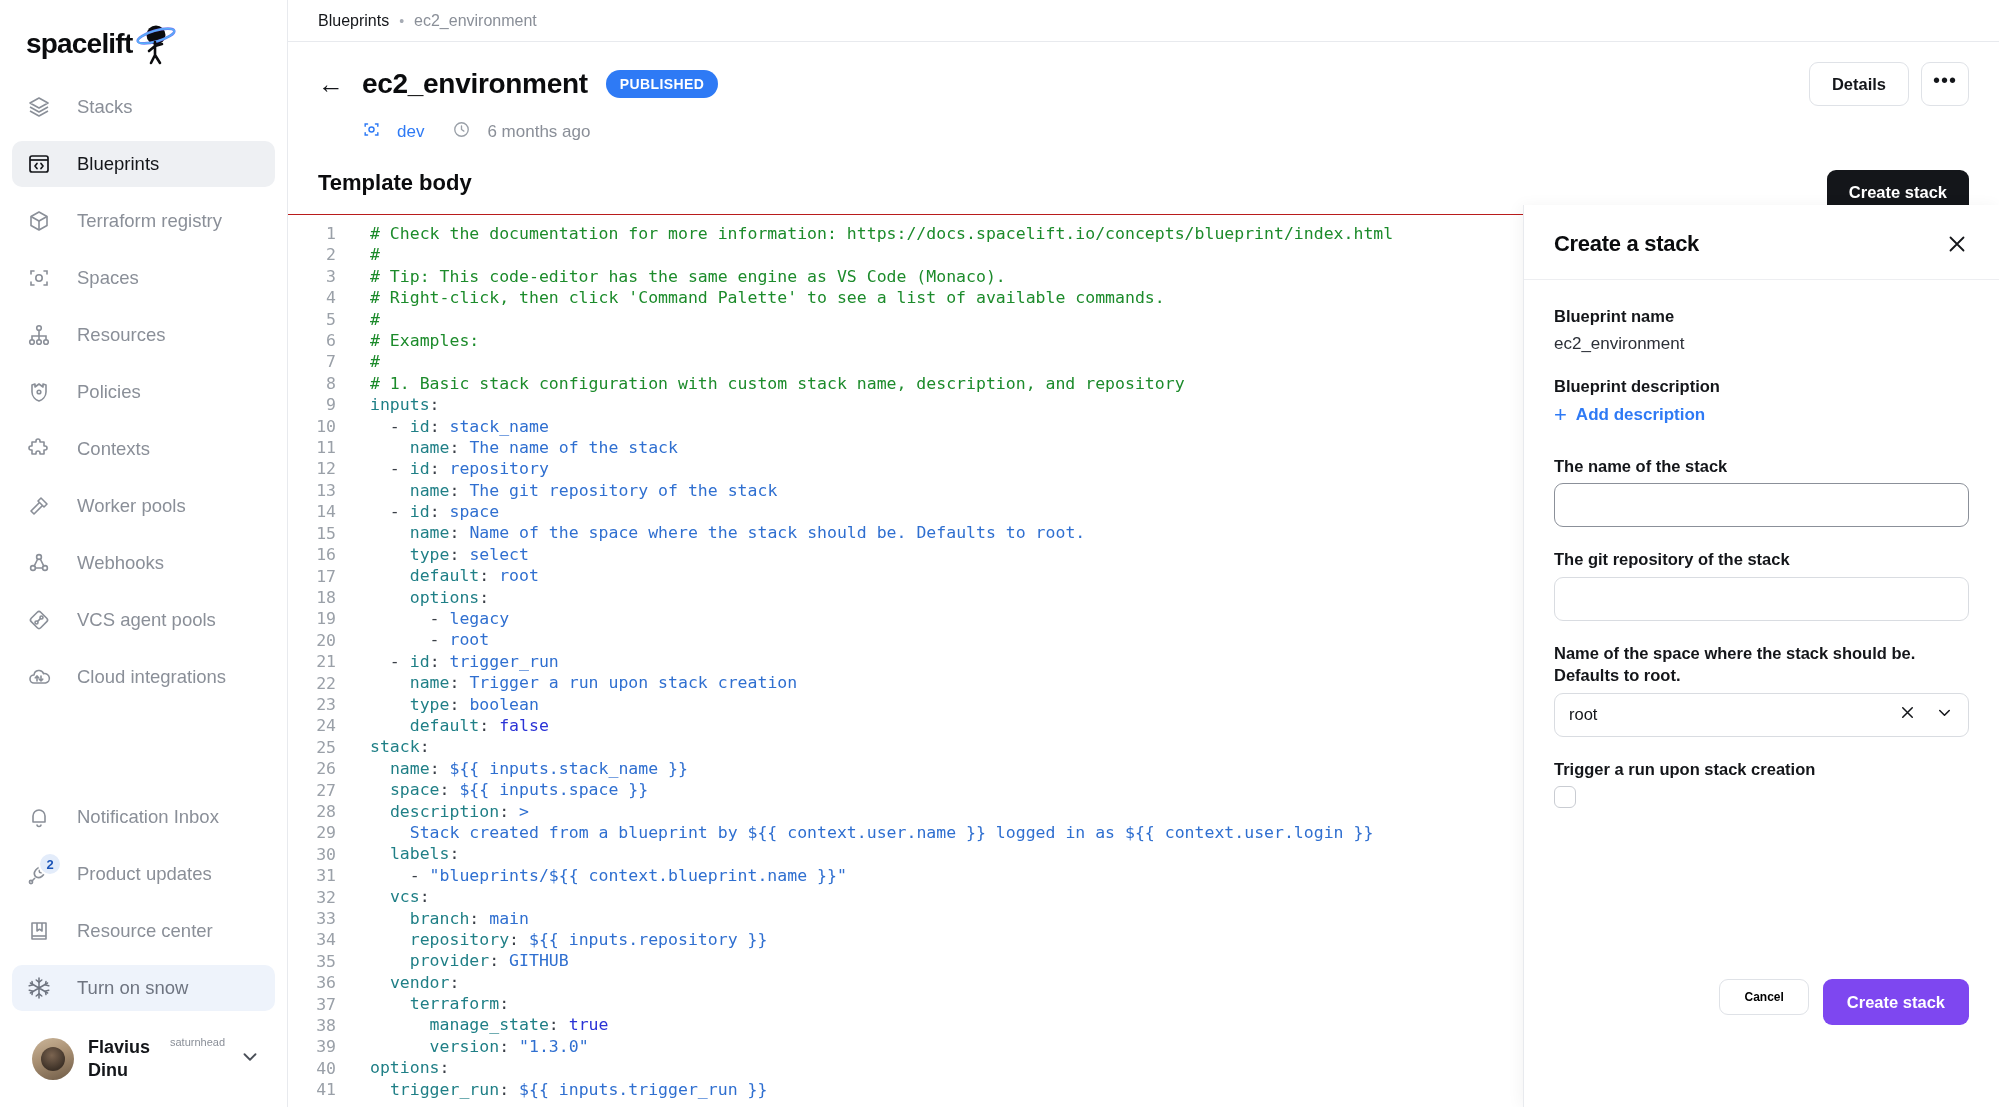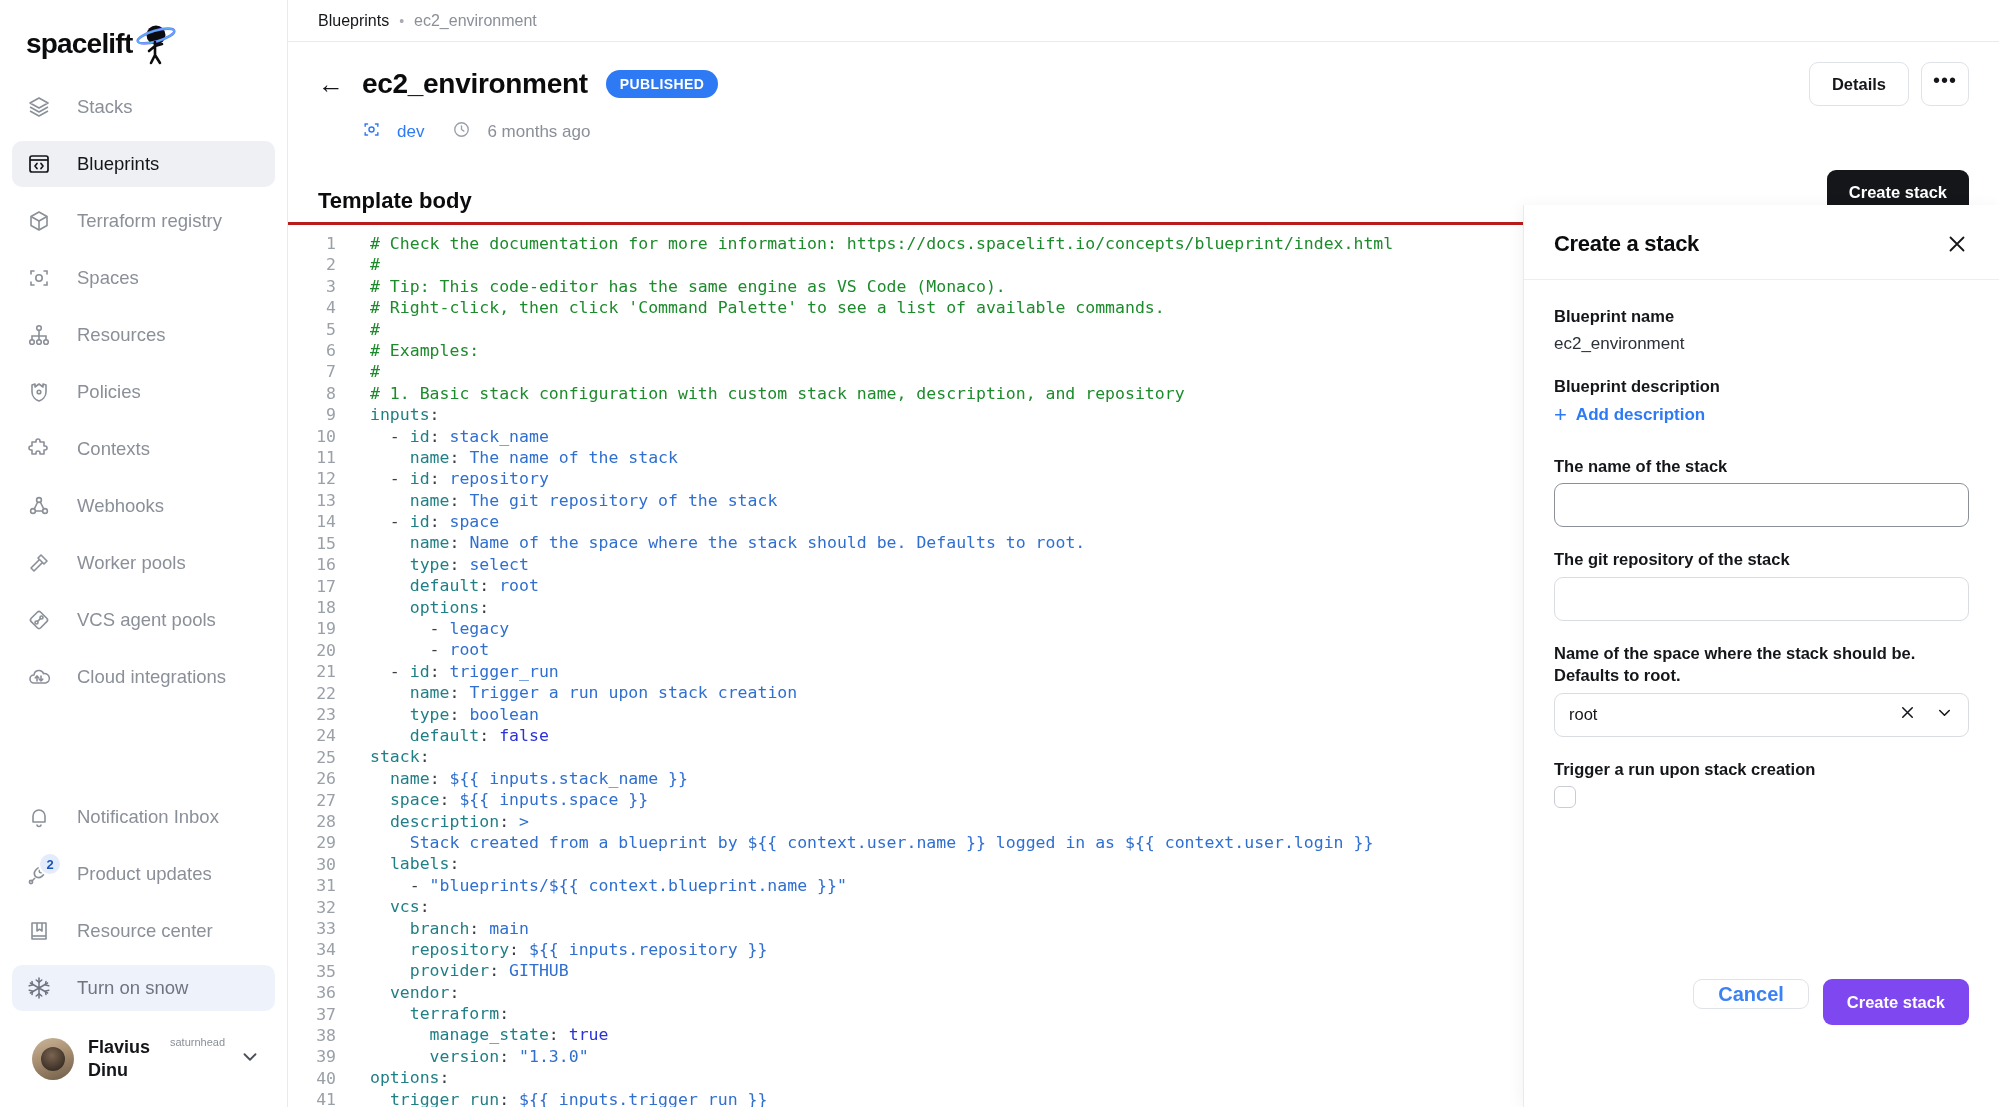--- a/index.html
+++ b/index.html
@@ -95,22 +95,22 @@
     background:#fff; border:1px solid #dfe2e7; border-radius: 9px;
     width:48px; height:44px; display:flex; align-items:center; justify-content:center;
     font-size: 20px; color:#14161a; cursor:pointer; letter-spacing:1px; padding-bottom:8px;
   }
   .meta-row { display:flex; align-items:center; gap: 28px; margin: 14px 0 0 44px; }
   .meta-item { display:flex; align-items:center; gap: 16px; font-size: 17px; }
   .meta-space { color: #2e7af5; cursor:pointer; }
   .meta-time { color: #8a8f98; }
 
   .section-bar {
-    display:flex; align-items:flex-end; padding: 26px 30px 8px 30px;
-    border-bottom: 3px solid #b91c1c;
+    display:flex; align-items:flex-start; padding: 26px 30px 0 30px;
+    border-bottom: 1px solid #b91c1c;
   }
   .section-title { font-size: 22px; font-weight:700; color:#0b0c0e; }
   .btn-dark {
     margin-left:auto; background:#14161a; color:#fff; border:none; border-radius: 9px;
     height:44px; padding: 0 22px; font-size:16.5px; font-weight:700; cursor:pointer;
   }
 
   
   .editor-wrap { flex:1; display:flex; overflow:hidden; background:#fff; position:relative; }
   .editor {
@@ -162,22 +162,22 @@
   }
   .select-box .sel-icons { margin-left:auto; display:flex; align-items:center; gap: 18px; color:#14161a; }
   .checkbox {
     width: 22px; height: 22px; border: 1.6px solid #c9ccd2; border-radius: 6px; background:#fff; cursor:pointer;
   }
   .panel-foot {
     margin-top:auto; display:flex; justify-content:flex-end; gap: 14px;
     padding: 0 30px 0 30px; height: 140px; align-items:flex-start; padding-top: 12px;
   }
   .btn-cancel {
-    background:#fff; border:1px solid #dfe2e7; border-radius: 9px; height:30px;
-    padding: 0 24px; font-size:20px; font-weight:700; color:#3b82f6; cursor:pointer;
+    background:#fff; border:1px solid #dfe2e7; border-radius: 9px; height:36px;
+    padding: 0 24px; font-size:12px; font-weight:700; color:#000000; cursor:pointer;
   }
   .btn-primary {
     background:#7e47f0; border:none; border-radius: 9px; height:46px;
     padding: 0 24px; font-size:16.5px; font-weight:700; color:#fff; cursor:pointer;
   }
 </style>
 </head>
 <body>
 
 <div id="app">
@@ -275,40 +275,40 @@
         <span class="ico">
           <svg width="24" height="24" viewBox="0 0 24 24" fill="none" stroke="currentColor" stroke-width="1.6" stroke-linejoin="round">
             <path d="M9 4 a2 2 0 0 1 4 0 v1 h4 v4 h1 a2 2 0 0 1 0 4 h-1 v4 h-4 v-1 a2 2 0 0 0-4 0 v1 H5 v-4 H4 a2 2 0 0 1 0-4 h1 V5 h4 Z"></path>
           </svg>
         </span>
         <span>Contexts</span>
       </div>
 
       <div class="nav-item">
         <span class="ico">
+          <svg width="24" height="24" viewBox="0 0 24 24" fill="none" stroke="currentColor" stroke-width="1.6" stroke-linejoin="round">
+            <path d="M14 4 L20 10 L17 13 L11 7 Z"></path>
+              <path d="M12.5 8.5 L4 17 L7 20 L15.5 11.5"></path>
+          </svg>
+        </span>
+        <span>Worker pools</span>
+      </div>
+
+      <div class="nav-item">
+        <span class="ico">
           <svg width="24" height="24" viewBox="0 0 24 24" fill="none" stroke="currentColor" stroke-width="1.6" stroke-linecap="round">
             <circle cx="12" cy="6" r="2.4"></circle>
               <circle cx="6" cy="17" r="2.4"></circle>
               <circle cx="18" cy="17" r="2.4"></circle>
             <path d="M10.7 8 L7.3 14.8"></path>
               <path d="M8.4 17 H15.6"></path>
               <path d="M13.3 8 L16.7 14.8"></path>
           </svg>
         </span>
         <span>Webhooks</span>
-      </div>
-
-      <div class="nav-item">
-        <span class="ico">
-          <svg width="24" height="24" viewBox="0 0 24 24" fill="none" stroke="currentColor" stroke-width="1.6" stroke-linejoin="round">
-            <path d="M14 4 L20 10 L17 13 L11 7 Z"></path>
-              <path d="M12.5 8.5 L4 17 L7 20 L15.5 11.5"></path>
-          </svg>
-        </span>
-        <span>Worker pools</span>
       </div>
 
       <div class="nav-item">
         <span class="ico">
           <svg width="24" height="24" viewBox="0 0 24 24" fill="none" stroke="currentColor" stroke-width="1.6" stroke-linejoin="round">
             <rect x="12" y="2.5" width="13.4" height="13.4" rx="2.4" transform="rotate(45 12 2.5)"></rect>
             <circle cx="9.5" cy="14.5" r="1.5"></circle>
               <circle cx="14.5" cy="9.5" r="1.5"></circle>
               <path d="M10.6 13.4 L13.4 10.6"></path>
           </svg>

